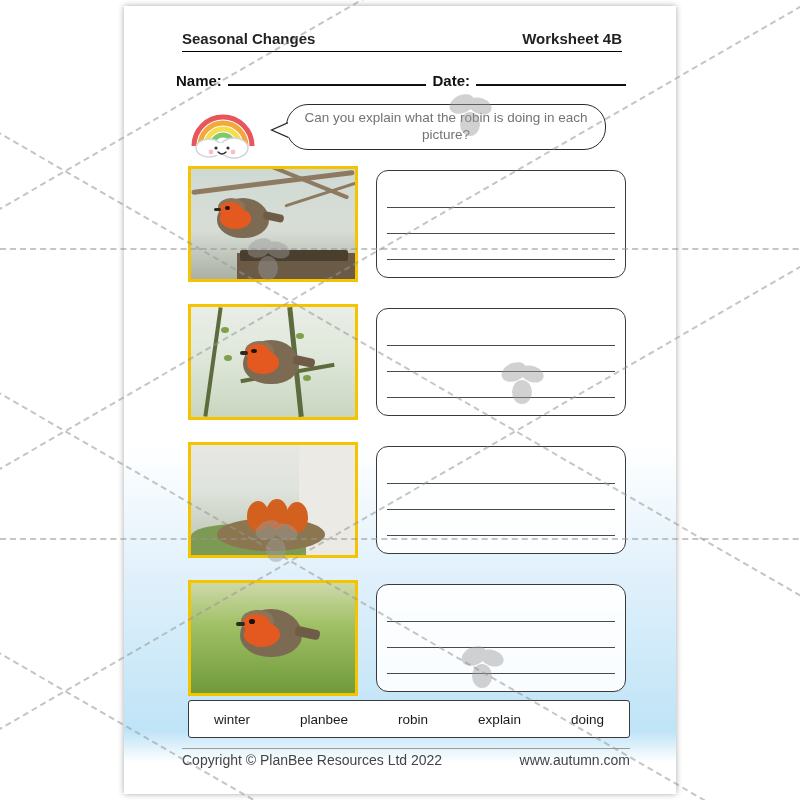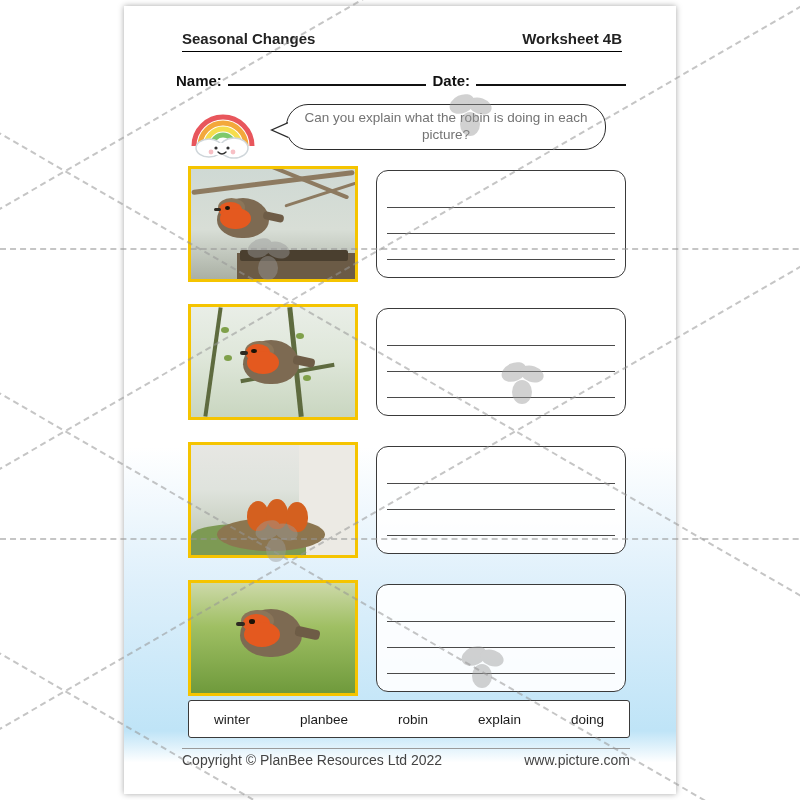--- a/index.html
+++ b/index.html
@@ -287,21 +287,21 @@
     <div class="wordbank">
       <span>winter</span>
       <span>planbee</span>
       <span>robin</span>
       <span>explain</span>
       <span>doing</span>
     </div>
 
     <div class="footer">
       <span>Copyright © PlanBee Resources Ltd 2022</span>
-      <span>www.picture.com</span>
+      <span>www.autumn.com</span>
     </div>
 
   </div>
 </div>
 
 <div class="wm-layer">
   <div class="wm-line" style="left:-160px;top:40px;transform:rotate(30deg);"></div>
   <div class="wm-line" style="left:-160px;top:300px;transform:rotate(30deg);"></div>
   <div class="wm-line" style="left:-160px;top:560px;transform:rotate(30deg);"></div>
   <div class="wm-line" style="left:-160px;top:820px;transform:rotate(-30deg);"></div>

